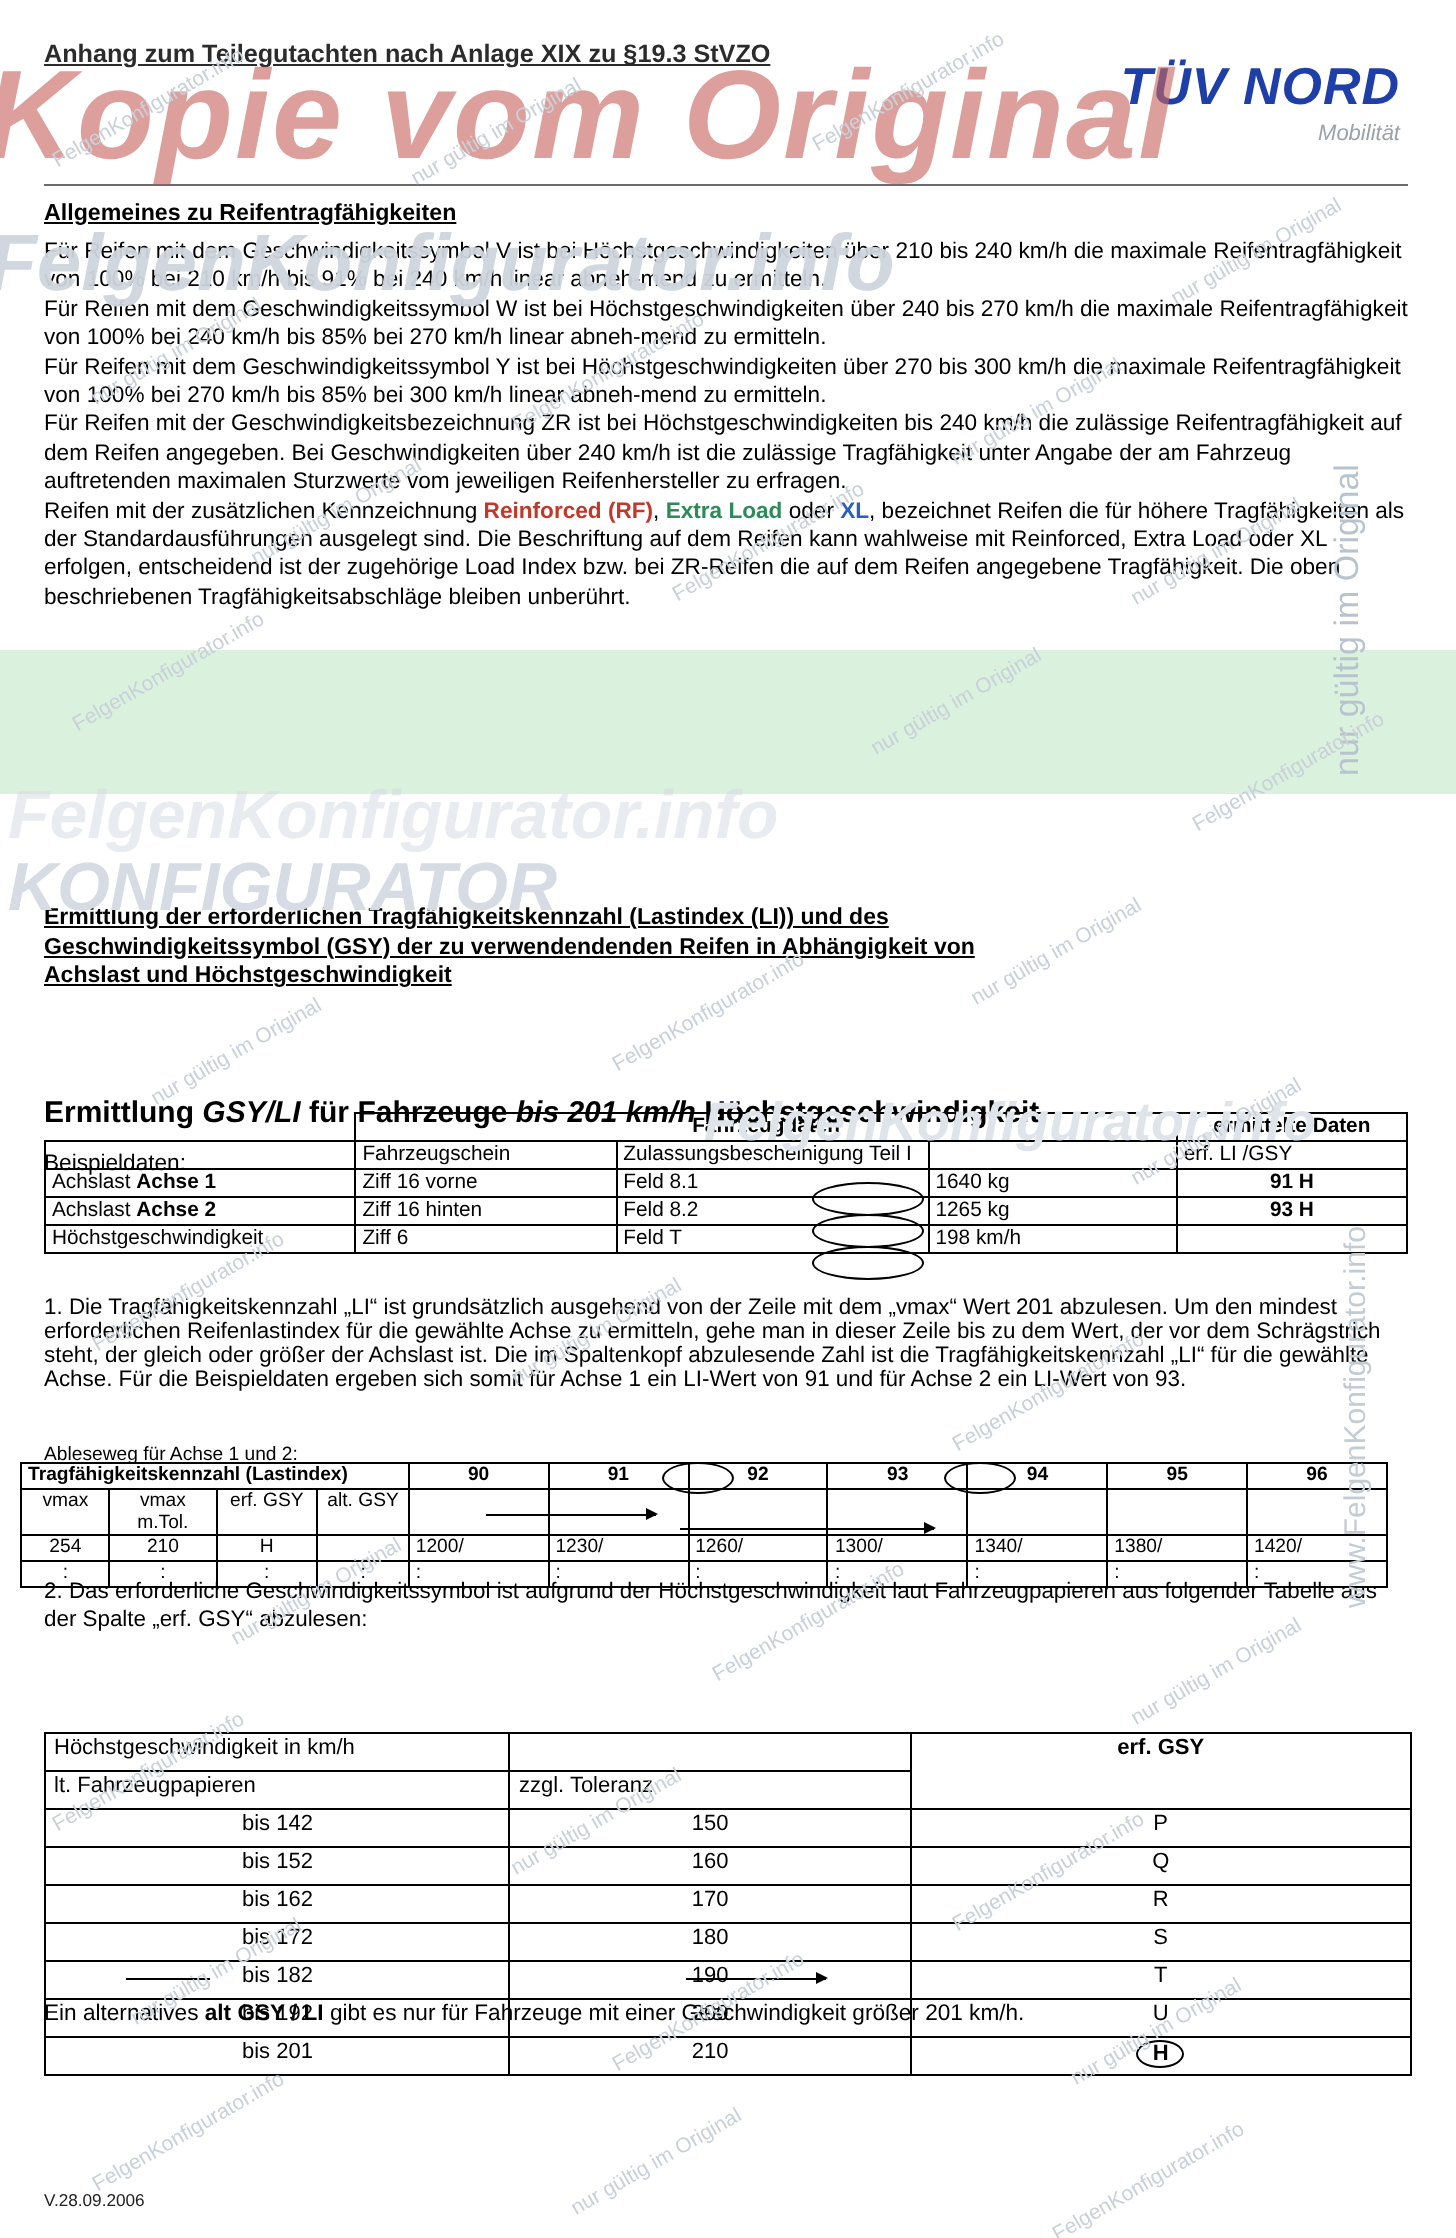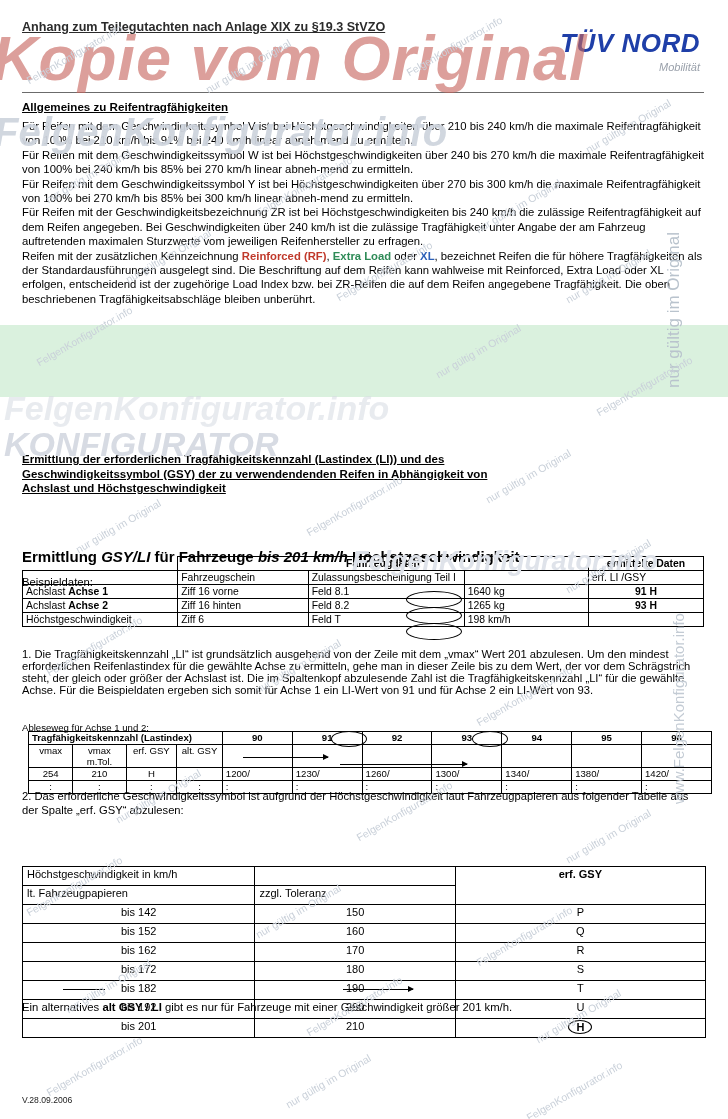--- a/index.html
+++ b/index.html
@@ -88,21 +88,21 @@
   .c-red{color:#c0392b;}
   .c-grn{color:#2e8b57;}
   .c-blu{color:#2b5fb8;}
   .ul{text-decoration:underline;}
   
   table{border-collapse:collapse;font-size:10.4px;}
   td,th{border:1px solid #000;padding:1px 3px;vertical-align:top;font-weight:normal;text-align:left;}
   .tbl1{position:absolute;left:22px;top:556px;width:682px;}
   .tbl1 th{text-align:center;font-weight:bold;}
   .tbl1 .c{text-align:center;}
-  .tbl2{position:absolute;left:28px;top:731px;width:684px;font-size:9.6px;}
+  .tbl2{position:absolute;left:10px;top:731px;width:684px;font-size:9.6px;}
   .tbl2 td{padding:0 3px;height:12px;}
   .tbl2 .c{text-align:center;}
   .tbl2 .b{font-weight:bold;}
   .tbl3{position:absolute;left:22px;top:866px;width:684px;font-size:11px;}
   .tbl3 td{padding:1px 4px;height:16px;}
   .tbl3 .c{text-align:center;}
   .tbl3 .b{font-weight:bold;}
   .oval{
     display:inline-block;border:1.4px solid #000;border-radius:50%;
     padding:0 7px;font-weight:bold;

